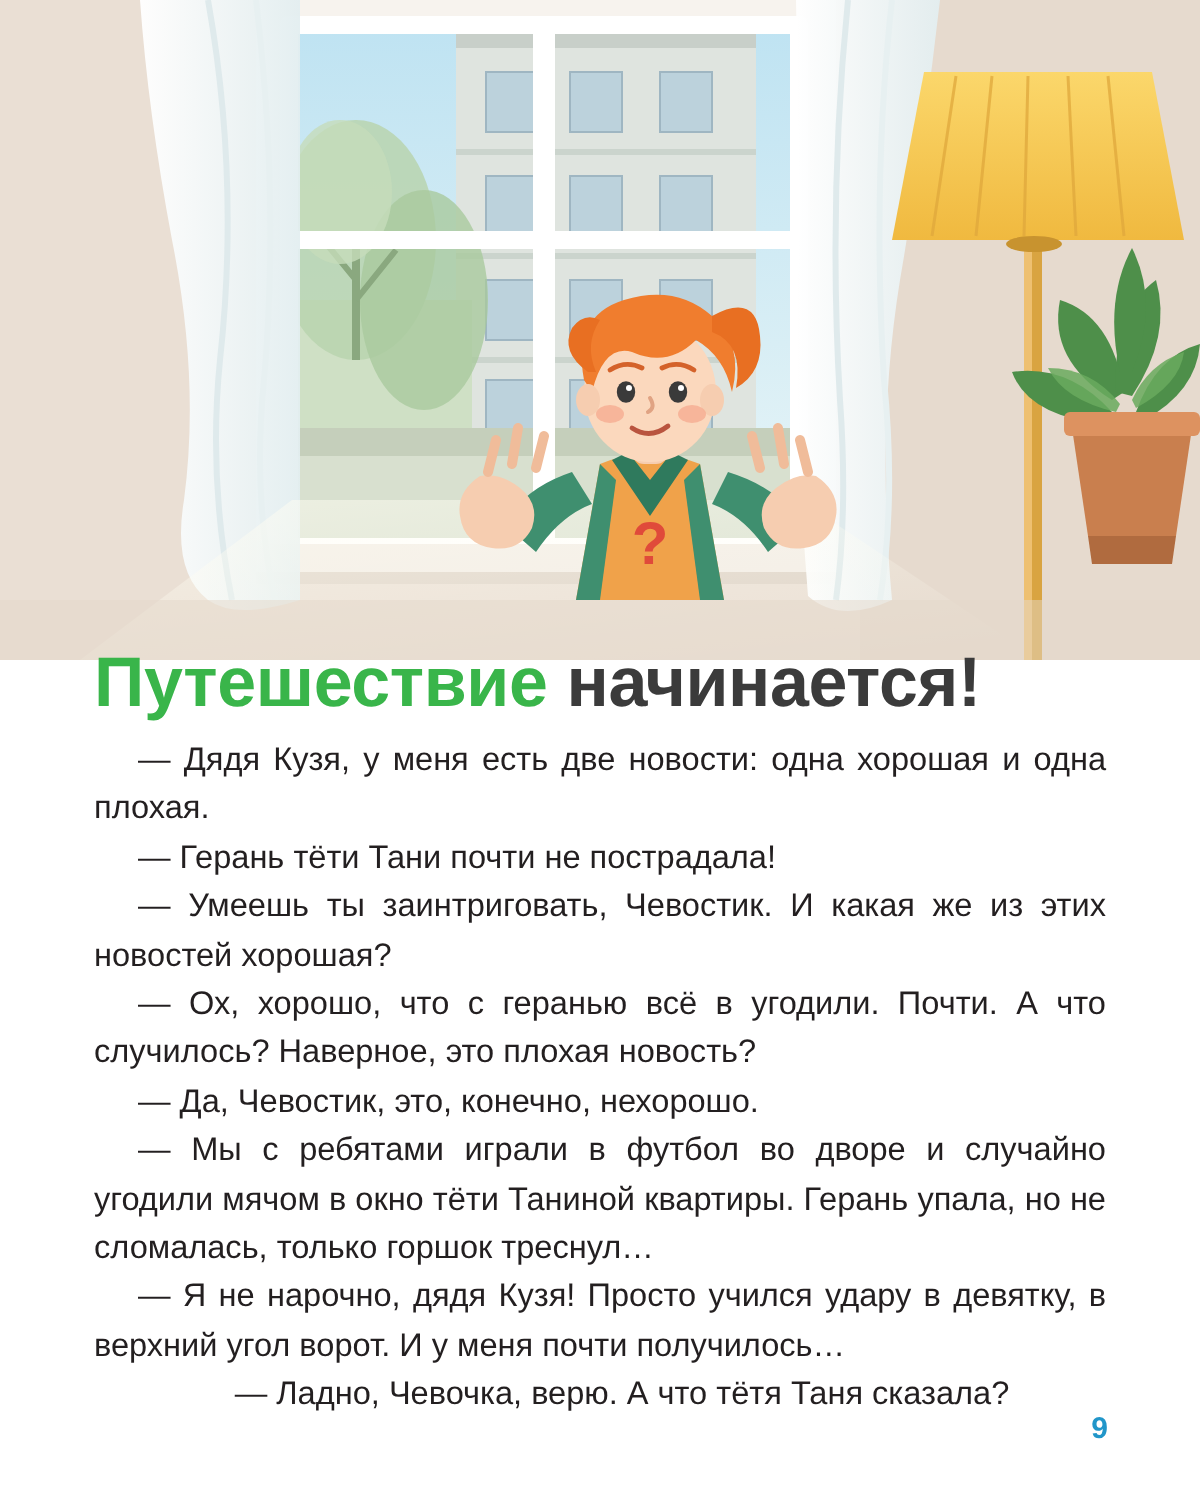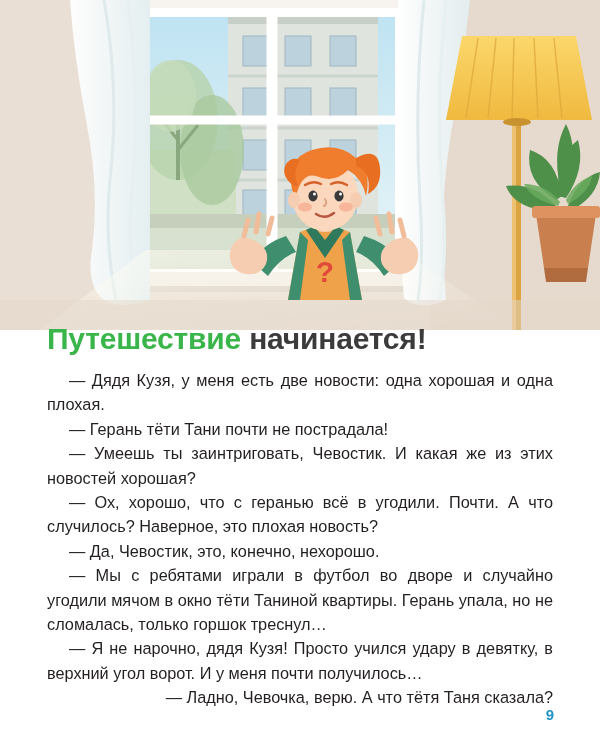--- a/index.html
+++ b/index.html
@@ -34,21 +34,21 @@
   .illustration svg { display: block; }
 
   
   .title {
     position: absolute;
     left: 47px;
     top: 322px;
     width: 510px;
     font-family: "Liberation Sans", sans-serif;
     font-weight: bold;
-    font-size: 30px;
+    font-size: 35px;
     letter-spacing: -0.2px;
     white-space: nowrap;
   }
   .title .t-green { color: #39b54a; }
   .title .t-dark  { color: #3b3b3b; }
 
   
   .body-text {
     position: absolute;
     left: 47px;
@@ -58,21 +58,21 @@
     font-size: 16.3px;
     line-height: 24.4px;
     text-align: justify;
     text-justify: inter-word;
   }
   .para {
     margin: 0;
     text-indent: 22px;
     text-align: justify;
   }
-  .para:last-child { text-align: right; }
+  .para:last-child { text-align: center; }
 
   
   .page-number {
     position: absolute;
     right: 46px;
     top: 706px;
     color: #2196c9;
     font-size: 15px;
     font-weight: bold;
   }

